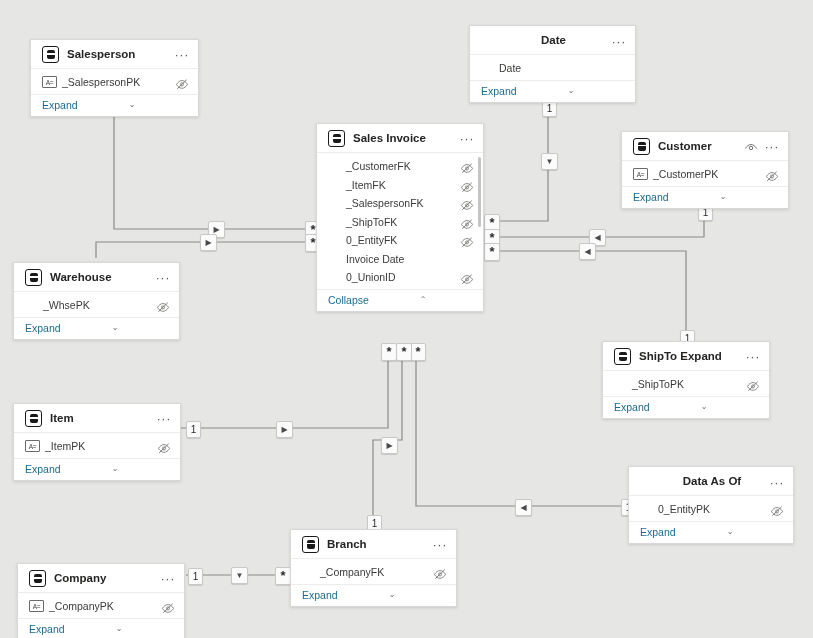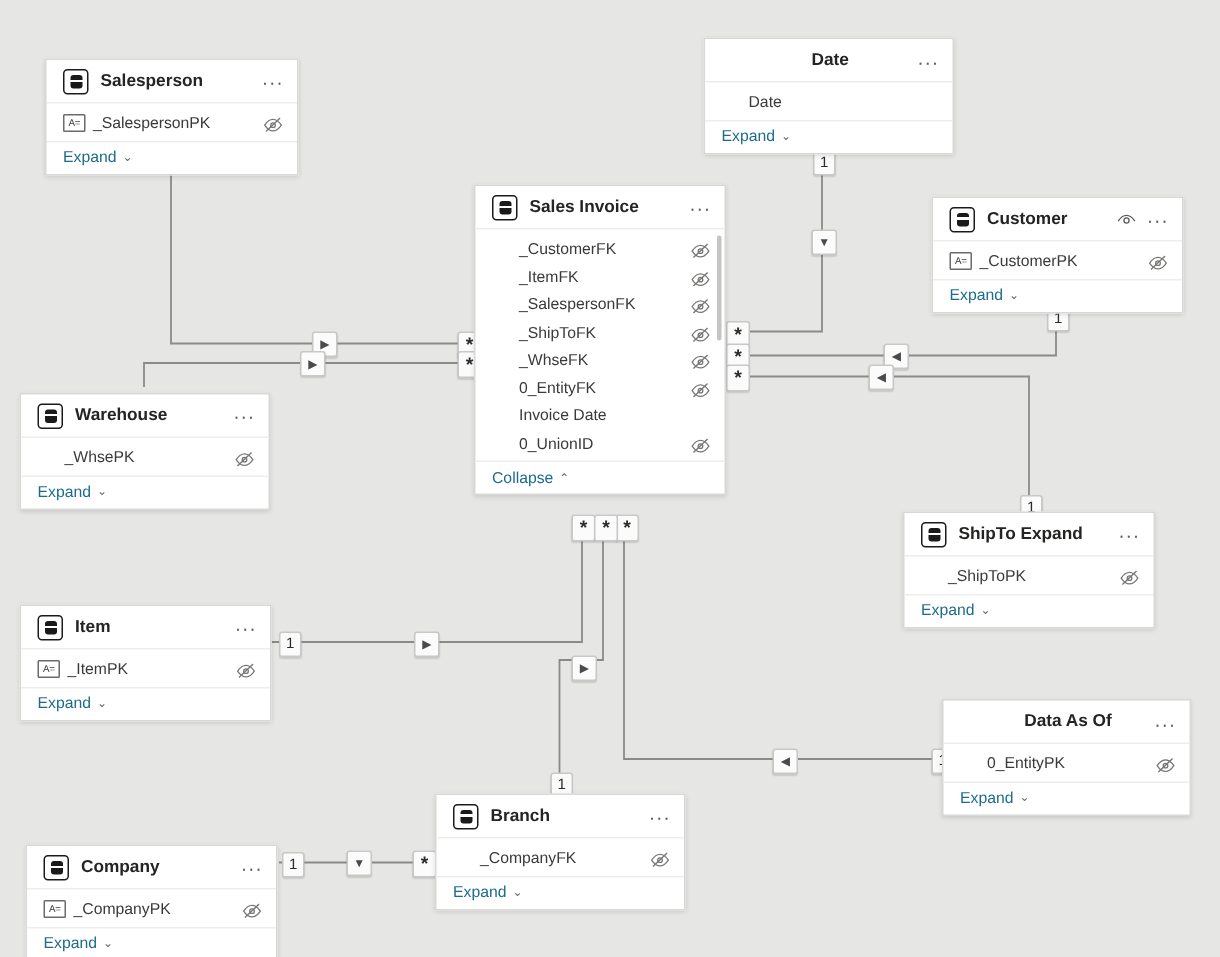--- a/index.html
+++ b/index.html
@@ -152,20 +152,21 @@
     color: #777775;
   }
   .expand {
     display: flex;
     align-items: center;
     height: 22px;
     padding: 0 9px 0 11px;
     border-top: 1px solid #ededeb;
     box-sizing: border-box;
     cursor: pointer;
+    gap: 47px;
   }
   .expand .lbl {
     font-size: 10.5px;
     color: #1c6b8c;
   }
   .expand .chev {
     margin-left: 4px;
     font-size: 8px;
     color: #6a6a68;
     line-height: 1;
@@ -333,31 +334,20 @@
         <span class="eye-hidden">
           <svg viewBox="0 0 16 14" width="14" height="12">
               <path d="M1.5 7.5c2-3 4-4.5 6.5-4.5s4.5 1.5 6.5 4.5c-2 3-4 4.5-6.5 4.5S3.5 10.5 1.5 7.5z" fill="none" stroke="currentColor" stroke-width="1"></path>
               <circle cx="8" cy="7.5" r="1.8" fill="none" stroke="currentColor" stroke-width="1"></circle>
               <line x1="2.5" y1="12.5" x2="13.5" y2="2" stroke="currentColor" stroke-width="1.1"></line>
             </svg>
         </span>
       </div>
       <div class="field">
         <span class="fld-ico blank"></span>
-        <span class="fld-name">_WhseFK</span>
-        <span class="eye-hidden">
-          <svg viewBox="0 0 16 14" width="14" height="12">
-              <path d="M1.5 7.5c2-3 4-4.5 6.5-4.5s4.5 1.5 6.5 4.5c-2 3-4 4.5-6.5 4.5S3.5 10.5 1.5 7.5z" fill="none" stroke="currentColor" stroke-width="1"></path>
-              <circle cx="8" cy="7.5" r="1.8" fill="none" stroke="currentColor" stroke-width="1"></circle>
-              <line x1="2.5" y1="12.5" x2="13.5" y2="2" stroke="currentColor" stroke-width="1.1"></line>
-            </svg>
-        </span>
-      </div>
-      <div class="field">
-        <span class="fld-ico blank"></span>
         <span class="fld-name">0_EntityFK</span>
         <span class="eye-hidden">
           <svg viewBox="0 0 16 14" width="14" height="12">
               <path d="M1.5 7.5c2-3 4-4.5 6.5-4.5s4.5 1.5 6.5 4.5c-2 3-4 4.5-6.5 4.5S3.5 10.5 1.5 7.5z" fill="none" stroke="currentColor" stroke-width="1"></path>
               <circle cx="8" cy="7.5" r="1.8" fill="none" stroke="currentColor" stroke-width="1"></circle>
               <line x1="2.5" y1="12.5" x2="13.5" y2="2" stroke="currentColor" stroke-width="1.1"></line>
             </svg>
         </span>
       </div>
       <div class="field">

